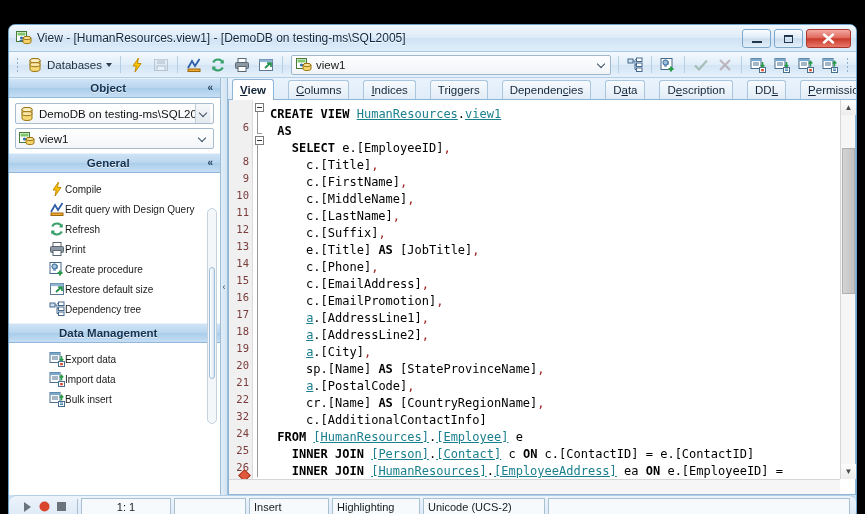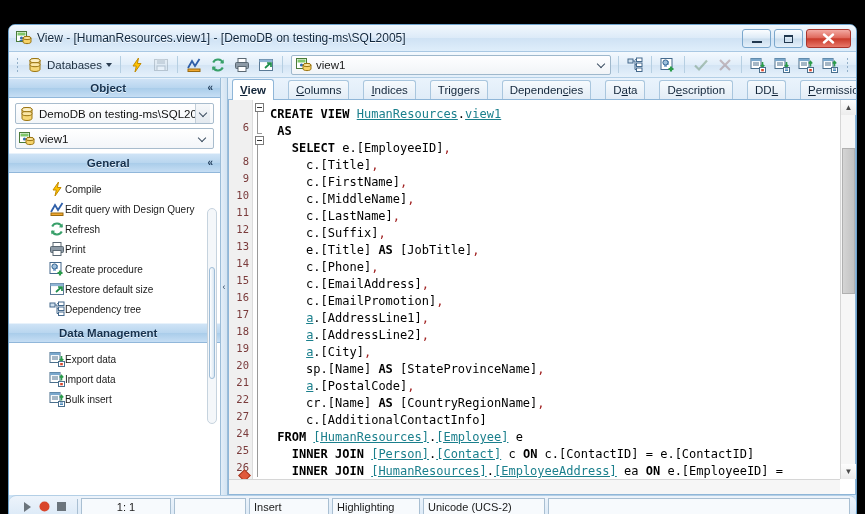--- a/index.html
+++ b/index.html
@@ -586,21 +586,21 @@
             <div class="gl">13</div>
             <div class="gl">14</div>
             <div class="gl">15</div>
             <div class="gl">16</div>
             <div class="gl">17</div>
             <div class="gl">18</div>
             <div class="gl">19</div>
             <div class="gl">20</div>
             <div class="gl">21</div>
             <div class="gl">22</div>
-            <div class="gl">27</div>
+            <div class="gl">32</div>
             <div class="gl">24</div>
             <div class="gl">25</div>
             <div class="gl">26</div>
             <div class="gl"></div>
           </div>
         <div id="foldcol">
           <div class="fold" style="left:2px; top:3px;"></div>
           <div class="vline" style="top:12px; height:22px;"></div>
           <div class="vtick" style="top:33px;"></div>
           <div class="fold" style="left:2px; top:36px;"></div>

